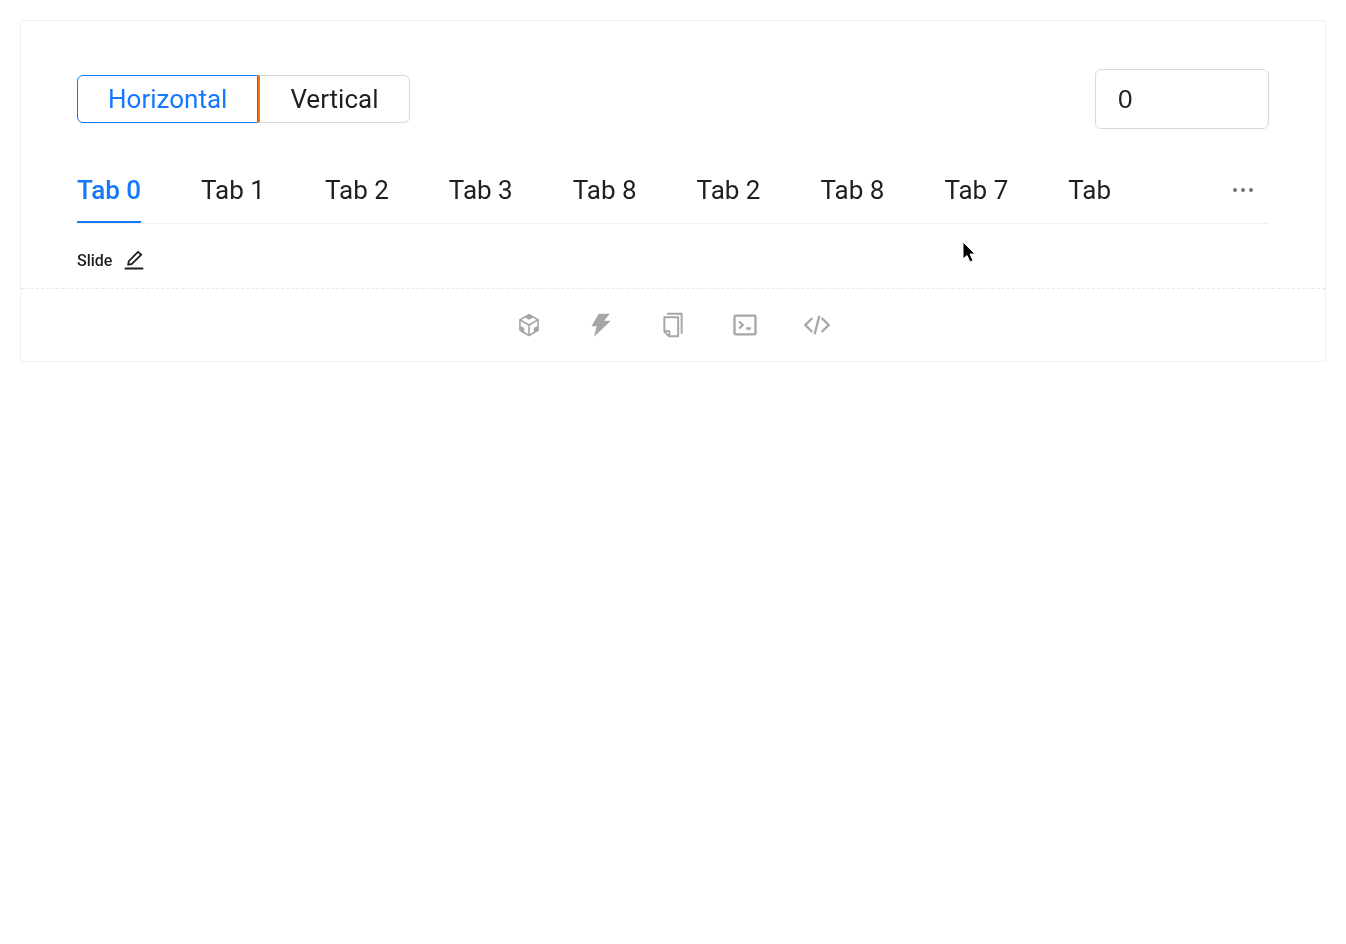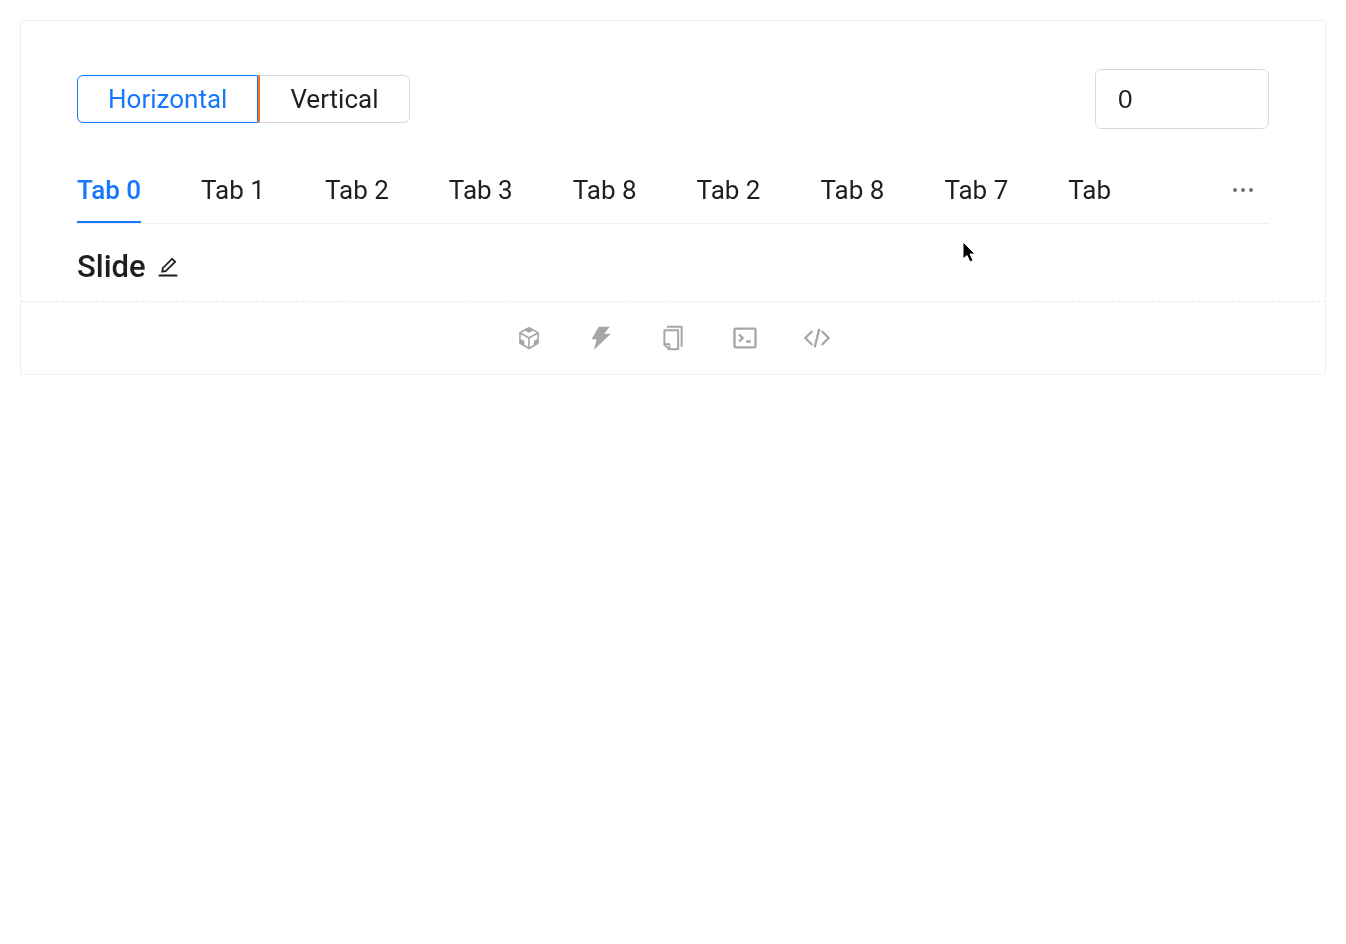--- a/index.html
+++ b/index.html
@@ -147,21 +147,21 @@
       color: rgba(0,0,0,0.88);
       min-height: 320px;
     }
     .section-heading-row {
       display: flex;
       align-items: center;
       padding: 0 56px;
       margin-bottom: 16px;
     }
     .section-heading {
-      font-size: 31px;
+      font-size: 16px;
       font-weight: 500;
       color: rgba(0,0,0,0.88);
       margin-right: 10px;
     }
     .edit-icon {
       width: 24px;
       height: 24px;
       color: rgba(0,0,0,0.88);
       cursor: pointer;
     }

